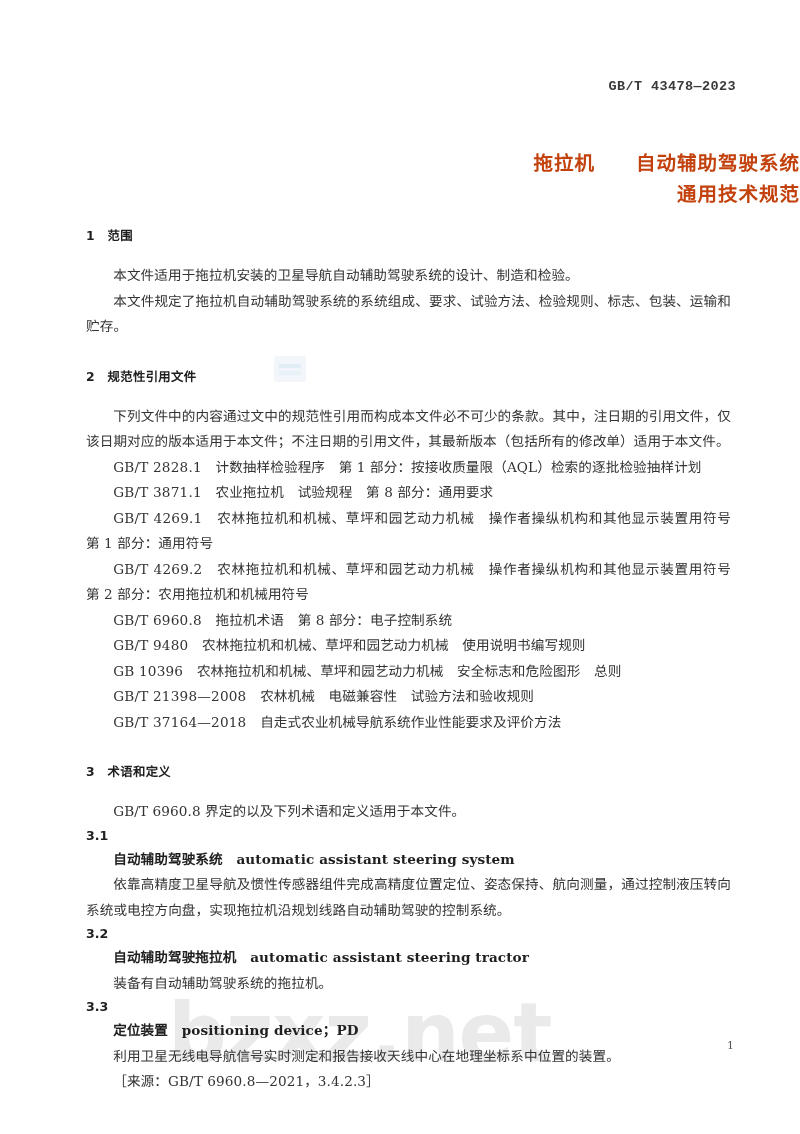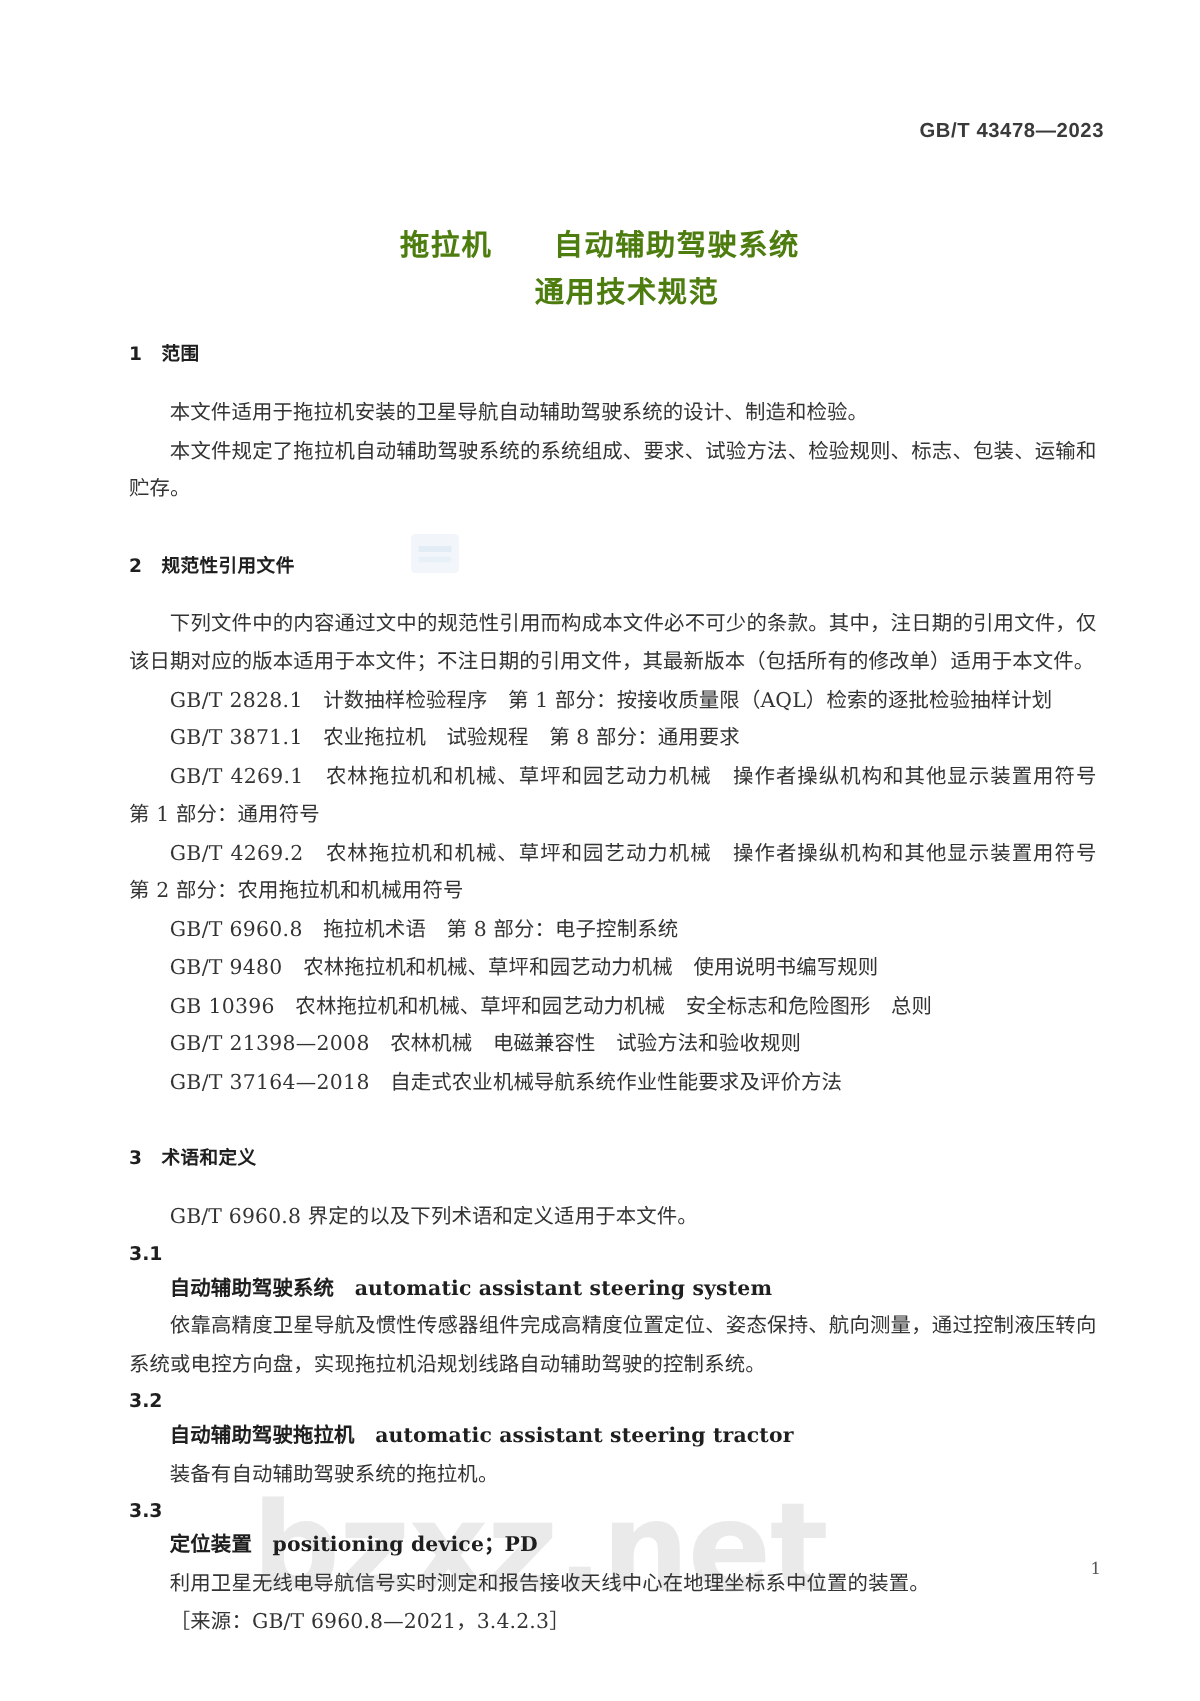--- a/index.html
+++ b/index.html
@@ -64,41 +64,41 @@
     background: #e9f1f8;
   }
 
   .content { position: relative; z-index: 2; }
 
   
   .std-header {
     position: absolute;
     right: 64px;
     top: 79px;
-    font-family: Liberation Sans, sans-serif;
+    font-family: Liberation Mono, monospace;
     font-weight: bold;
     font-size: 13.5px;
     letter-spacing: 0.4px;
     color: #3a3a3a;
     white-space: nowrap;
   }
 
   
   .doc-title {
     position: absolute;
     left: 0;
     right: 0;
     top: 148px;
-    text-align: center;
+    text-align: right;
     font-family: "DejaVu Sans", "Liberation Sans", sans-serif;
     font-weight: bold;
     font-size: 19.5px;
     line-height: 31px;
     letter-spacing: 1px;
-    color: #4d7c0f;
+    color: #c2410c;
   }
   .doc-title .tl2 { display: block; margin-left: 36px; }
 
   
   .body-flow {
     position: absolute;
     left: 86px;
     top: 226px;
     width: 645px;
   }

